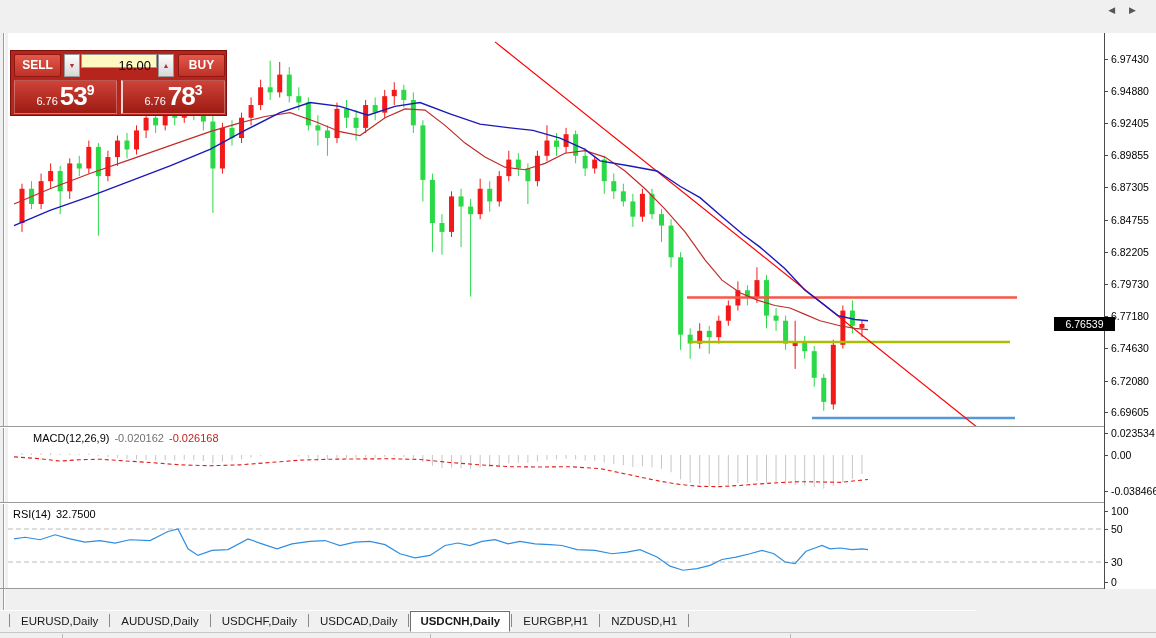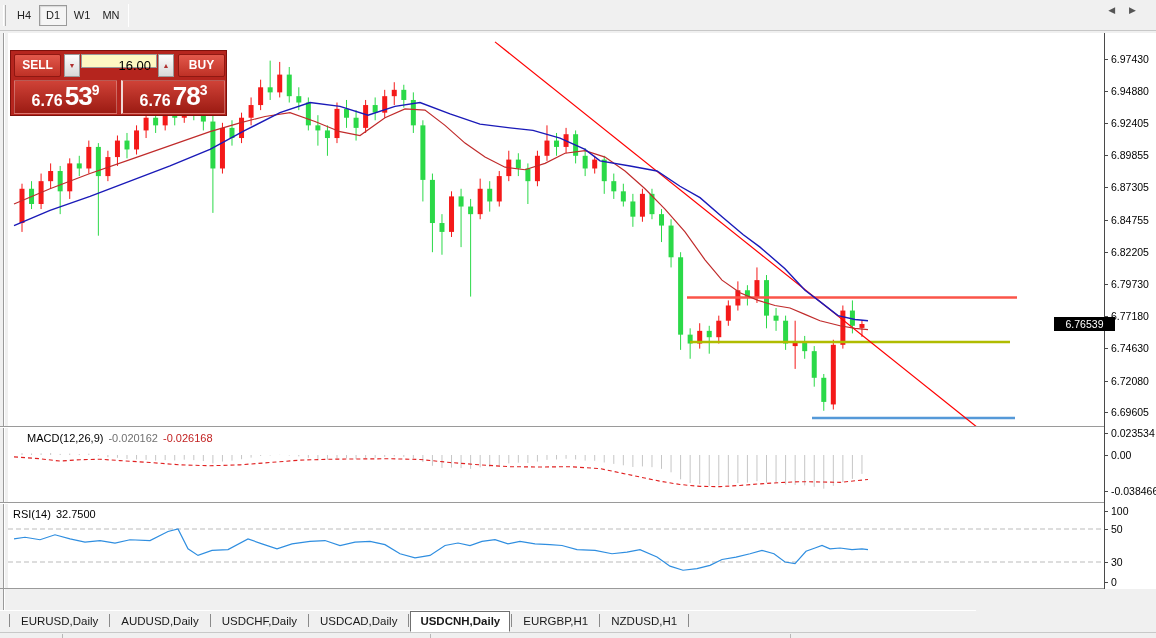--- a/index.html
+++ b/index.html
@@ -50,21 +50,21 @@
               border:1px solid #9a9a9a; font-size:7px; color:#b03030; text-align:center; line-height:22px; cursor:default; }
   #vol-down { left:53px; }
   #vol-up   { left:147px; }
   #vol-box  { position:absolute; left:70px; top:3px; width:76px; height:14px; background:#fef9c3;
               border:1px solid #9a9a9a; font-size:13px; color:#000; text-align:right; line-height:22px; padding-right:5px; }
   .quote-box { position:absolute; top:29px; height:34px; background:linear-gradient(#cf4237,#9c1b13);
                border:1px solid rgba(255,255,255,.28); display:flex; align-items:flex-end; justify-content:center;
                padding-bottom:2px; color:#fff; cursor:default; }
   #sell-quote { left:3px; width:103px; }
   #buy-quote  { left:110px; width:104px; border-left:2px solid #efd9d6; }
-  .q-small { font-size:16px; font-weight:bold; margin-right:2px; line-height:20px; }
+  .q-small { font-size:11px; font-weight:normal; margin-right:2px; line-height:20px; }
   .q-big   { font-size:26px; font-weight:bold; line-height:30px; letter-spacing:-1px; }
   .q-sup   { font-size:14px; font-weight:bold; line-height:14px; margin-bottom:14px; }
 
   
   #date-axis { position:absolute; left:8px; top:589px; width:1148px; height:21px; background:#f0f0f0; }
   .date-label { position:absolute; top:5px; font-size:10.5px; color:#000; transform:translateX(-50%); white-space:nowrap; }
   .date-tick { position:absolute; top:0; width:1px; height:4px; background:#4a4a4a; }
 
   
   #tabbar { position:absolute; left:0; top:610px; width:976px; height:22px; background:#f0f0f0;
@@ -74,30 +74,20 @@
   .tab-sep { width:1px; height:13px; background:#8a8a8a; margin:0 1px 5px 1px; }
   #tab-scrolls { position:absolute; right:6px; top:5px; font-size:9px; color:#555; letter-spacing:14px; cursor:default; }
   #bottom-strip { position:absolute; left:0; top:632px; width:1156px; height:6px; background:#f0f0f0; border-top:1px solid #c8c8c8; }
   .bs-div { position:absolute; top:1px; width:1px; height:5px; background:#b8b8b8; }
 </style>
 </head>
 <body>
 
 <div id="app">
 
-  <div id="toolbar">
-    <div class="tb-grip"></div>
-    <div id="tf-buttons">
-        <div class="tf-btn" style="left: 10px;">H4</div>
-        <div class="tf-btn active" style="left: 39px;">D1</div>
-        <div class="tf-btn" style="left: 68px;">W1</div>
-        <div class="tf-btn" style="left: 97px;">MN</div>
-      </div>
-    <div class="tb-sep"></div>
-  </div>
 
   <div id="chart-win">
     <div class="edge-groove"></div>
 
     <div class="pane" id="main-pane" style="left:8px;top:2px;width:1096px;height:393px;">
         <svg width="1096" height="393">
           <g>
             <line x1="14" y1="150.7049709489985" x2="14" y2="198.9102646868942" stroke="#f41919" stroke-width="1"></line>
             <rect x="11.5" y="155.7792123950933" width="5" height="34.25112976113638" fill="#f41919"></rect>
           </g>
@@ -581,21 +571,21 @@
         <span class="q-big">53</span>
         <span class="q-sup">9</span>
       </div>
       <div id="buy-quote" class="quote-box">
         <span class="q-small">6.76</span>
         <span class="q-big">78</span>
         <span class="q-sup">3</span>
       </div>
     </div>
 
-    <div class="ind-label" style="left:11px;top:401px;padding-left:16px;">
+    <div class="ind-label" style="left:17px;top:401px;padding-left:16px;">
       <span>MACD(12,26,9)</span><span class="v1">-0.020162</span><span class="v2">-0.026168</span>
     </div>
     <div class="ind-label" style="left:13px;top:477px;">
       <span>RSI(14)</span><span class="vb">32.7500</span>
     </div>
 
     <div id="price-labels"></div>
     <div id="price-badge" style="top: 286.02px;">6.76539</div>
 
     <div id="date-axis">

